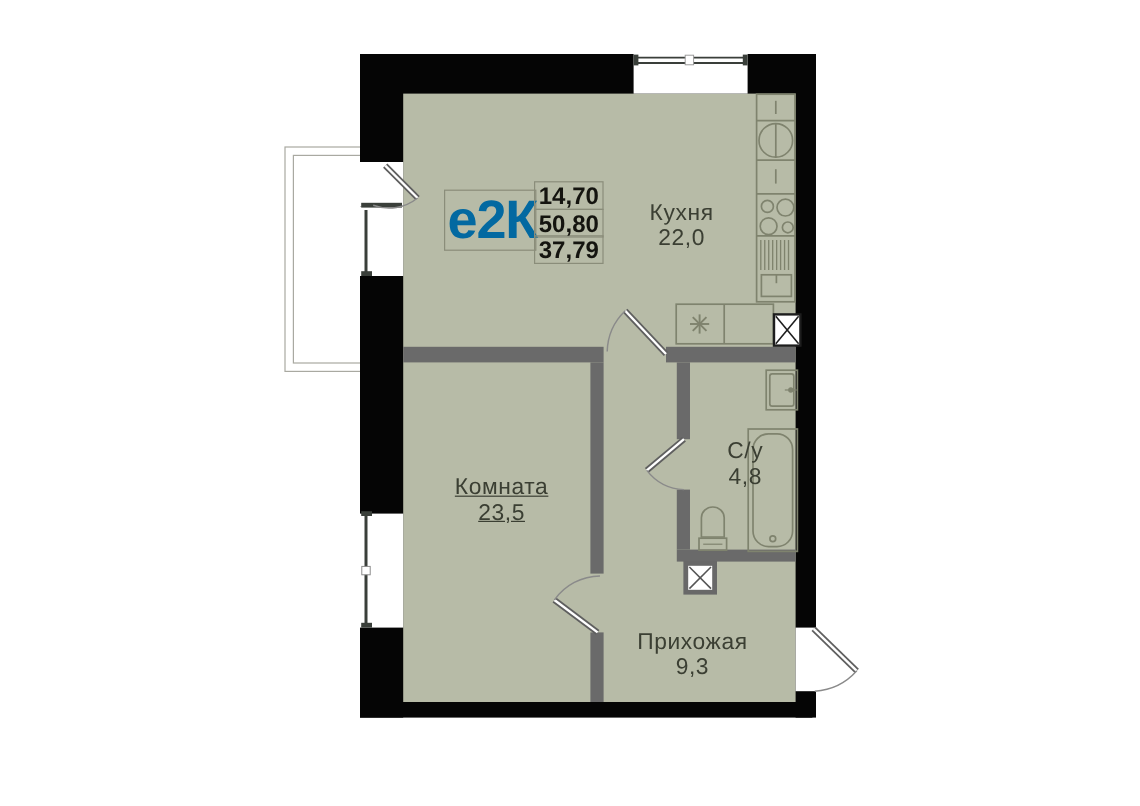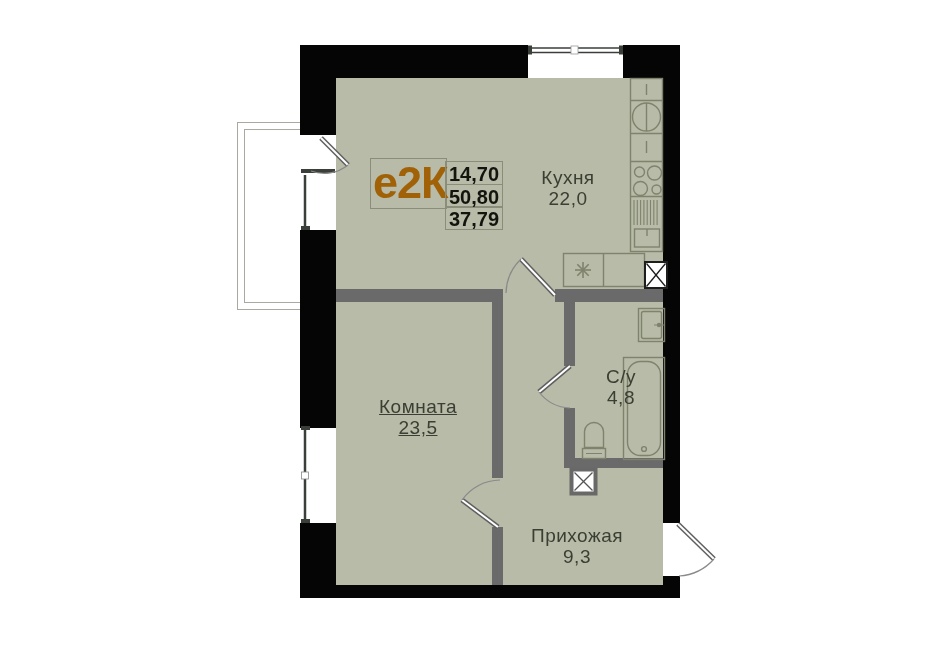--- a/index.html
+++ b/index.html
@@ -37,25 +37,25 @@
   .iw-h-bath-bot{left:564px;top:458px;width:99px;height:10px;}
   
   svg.overlay{left:0;top:0;width:950px;height:672px;}
   
   .room-label{color:var(--text,#3b3f33);font-size:19px;line-height:21px;text-align:center;letter-spacing:.5px;}
   .lbl-kitchen{left:508px;top:167px;width:120px;}
   .lbl-room{left:358px;top:396px;width:120px;text-decoration:underline;}
   .lbl-bath{left:581px;top:366px;width:80px;text-align:center;}
   .lbl-hall{left:517px;top:525px;width:120px;}
   .type-box{left:370px;top:158px;width:75px;height:49px;border:1.3px solid var(--label-border,#8a8d7a);}
-  .type-box span{display:block;font-size:45px;line-height:47px;font-weight:bold;color:#a16207;letter-spacing:-1px;white-space:nowrap;margin-left:2px;}
+  .type-box span{display:block;font-size:45px;line-height:47px;font-weight:bold;color:#0369a1;letter-spacing:-1px;white-space:nowrap;margin-left:2px;}
   .value-boxes{left:445px;top:145px;width:58px;}
   .value-box{width:58px;height:24px;border:1.3px solid var(--label-border,#8a8d7a);margin-top:-1.3px;
     font-size:20px;font-weight:bold;color:#14140f;text-align:center;line-height:24px;box-sizing:border-box;}
-  .value-box:first-child{margin-top:16px;}
+  .value-box:first-child{margin-top:6px;}
 </style>
 </head>
 <body>
 
 <div id="canvas">
 
   <div class="abs balcony-outer"></div>
   <div class="abs balcony-inner"></div>
 
   <div class="abs floor"></div>

